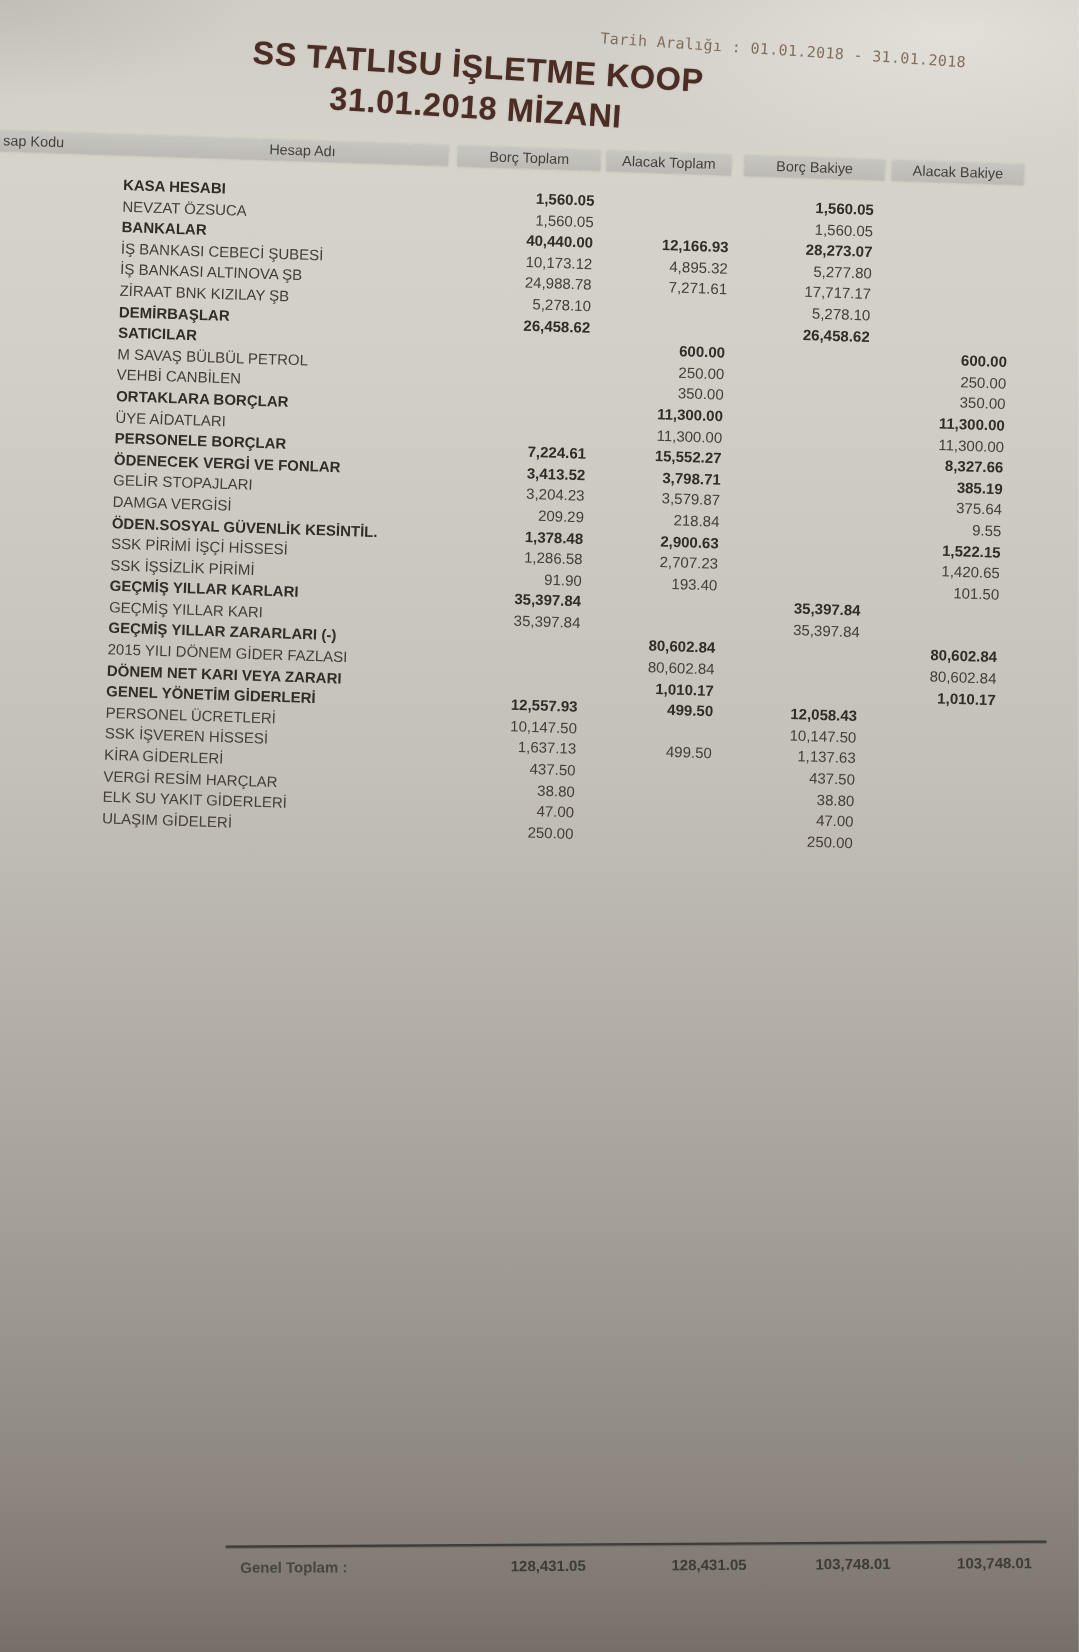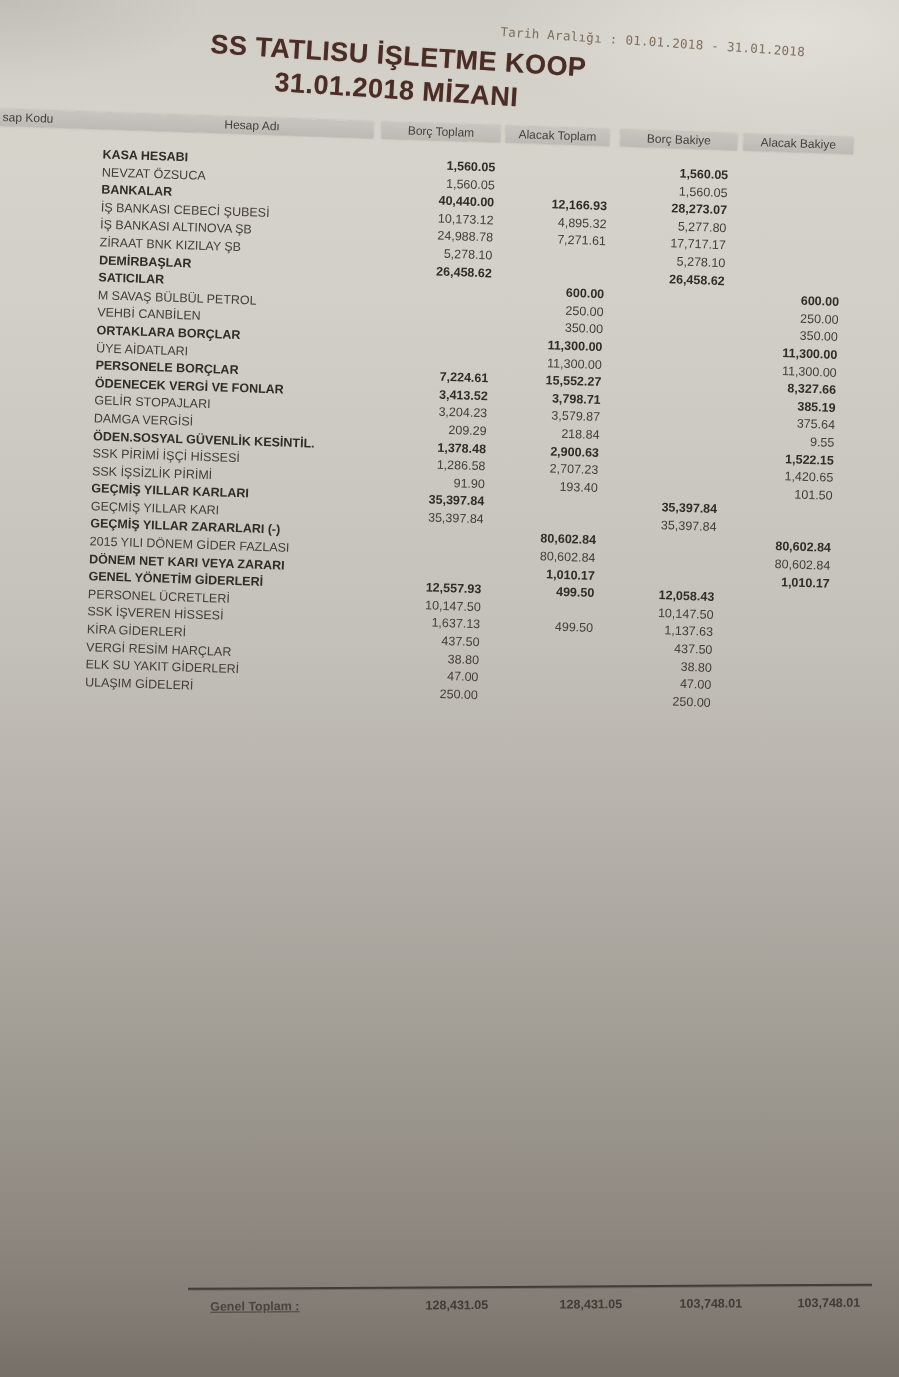--- a/index.html
+++ b/index.html
@@ -47,21 +47,21 @@
   .c-name{left:104px;}
   .c-dt{left:377px;width:120px;text-align:right;}
   .c-ct{left:497px;width:113px;text-align:right;}
   .c-db{left:612px;width:118px;text-align:right;}
   .c-cb{left:727px;width:118px;text-align:right;}
   
   .totals{position:absolute;left:0;top:1283px;width:899px;transform:rotate(-0.35deg);transform-origin:0 0;
           font-size:12.5px;color:#413b35;font-weight:bold;}
   .total-rule{position:absolute;left:188px;top:6px;width:684px;height:2px;background:#403c38;box-shadow:0 1px 0 rgba(64,60,56,0.3);}
   .total-row{position:absolute;left:0;top:16px;width:899px;height:18px;line-height:18px;white-space:nowrap;}
-  .t-label{position:absolute;left:210px;color:#4a443e;text-decoration:underline;}
+  .t-label{position:absolute;left:200px;color:#4a443e;}
   .t-dt{position:absolute;left:368px;width:120px;text-align:right;}
   .t-ct{position:absolute;left:502px;width:120px;text-align:right;}
   .t-db{position:absolute;left:622px;width:120px;text-align:right;}
   .t-cb{position:absolute;left:740px;width:120px;text-align:right;}
 </style>
 </head>
 <body>
 
 <div class="photo">
 

